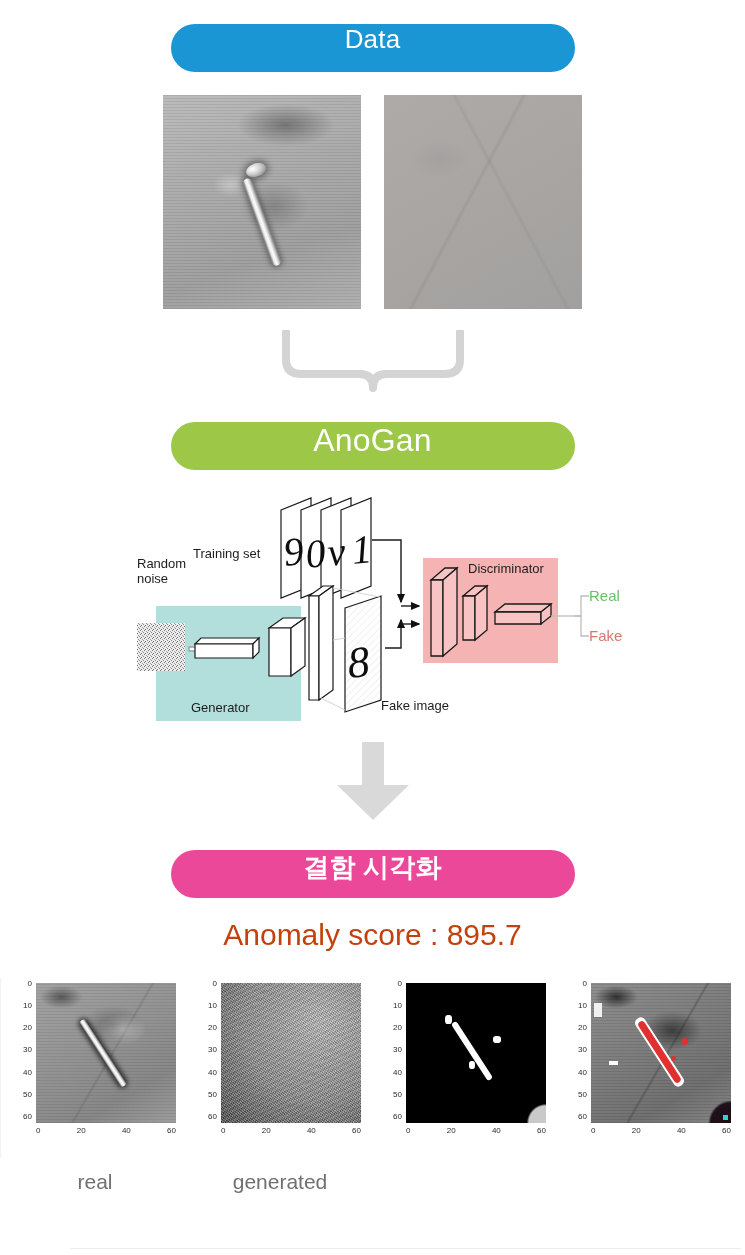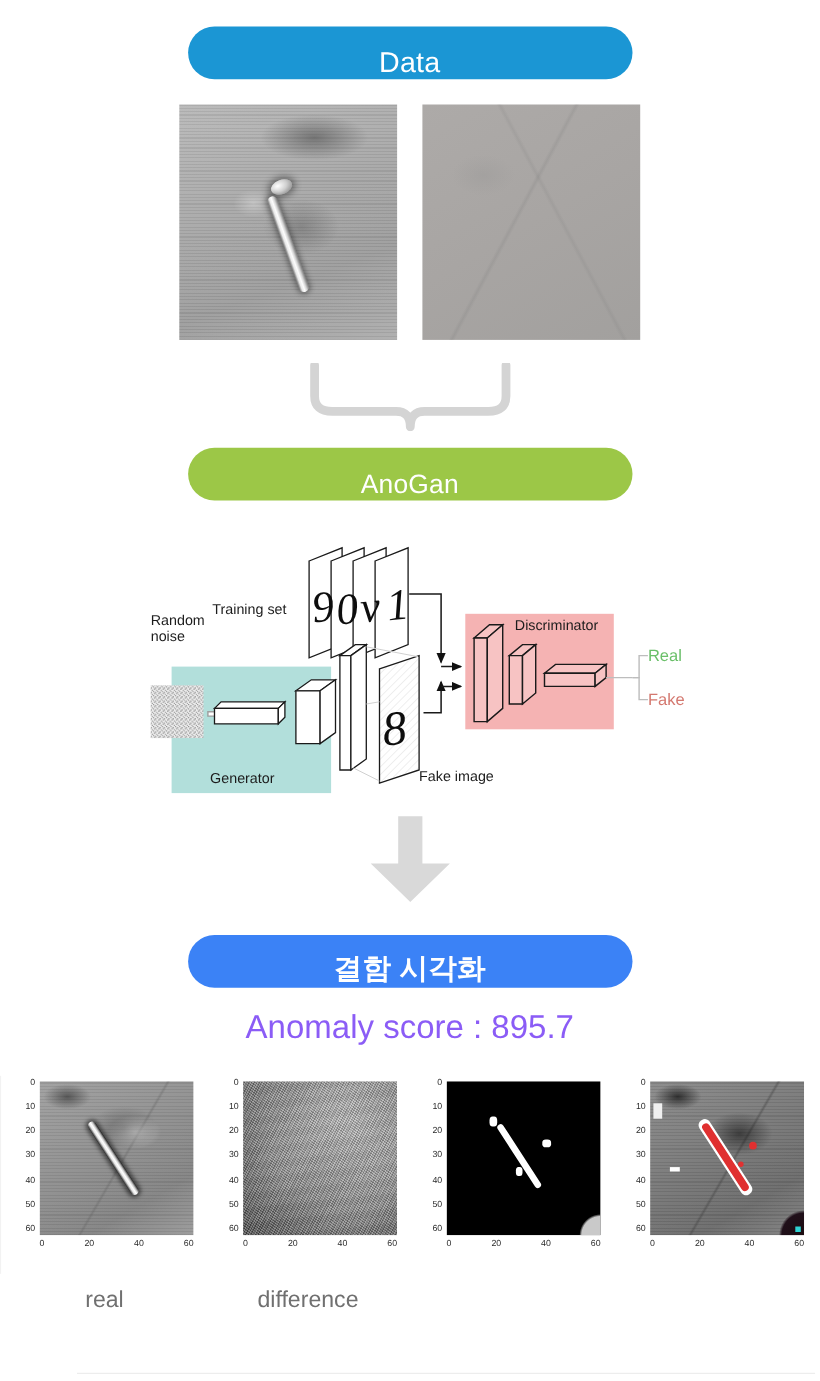--- a/index.html
+++ b/index.html
@@ -23,28 +23,28 @@
 
   
   .pill {
     position: absolute;
     left: 50%;
     transform: translateX(-50%);
     width: 404px;
     height: 48px;
     border-radius: 24px;
     display: flex;
-    align-items: flex-end;
+    align-items: flex-start;
     justify-content: center;
     color: #ffffff;
     letter-spacing: 0.2px;
   }
   .pill-data   { top: 24px;  background: #1b96d4; font-size: 26px; }
-  .pill-anogan { top: 407px; background: #9cc747; font-size: 24px; }
-  .pill-viz    { top: 850px; background: #3b82f6; font-size: 26px; font-weight: bold; }
+  .pill-anogan { top: 422px; background: #9cc747; font-size: 32px; }
+  .pill-viz    { top: 850px; background: #ec4899; font-size: 26px; font-weight: bold; }
 
   
   .data-row {
     position: absolute;
     top: 95px;
     left: 0;
     width: 745px;
     display: flex;
     justify-content: center;
     gap: 23px;
@@ -125,21 +125,21 @@
   }
 
   
   .score {
     position: absolute;
     top: 918px;
     left: 0;
     width: 745px;
     text-align: center;
     font-size: 30px;
-    color: #8b5cf6;
+    color: #c2410c;
   }
 
   
   .results {
     position: absolute;
     top: 978px;
     left: 0;
     width: 745px;
     display: flex;
     justify-content: center;
@@ -505,21 +505,21 @@
         <div class="canvas">
           <div class="im-gen"></div>
         </div>
         <div class="axis-x">
           <span>0</span>
           <span>20</span>
           <span>40</span>
           <span>60</span>
         </div>
       </div>
-      <div class="caption">difference</div>
+      <div class="caption">generated</div>
     </div>
 
     <div class="result-cell">
       <div class="plot">
         <div class="axis-y">
           <span>0</span>
           <span>10</span>
           <span>20</span>
           <span>30</span>
           <span>40</span>

